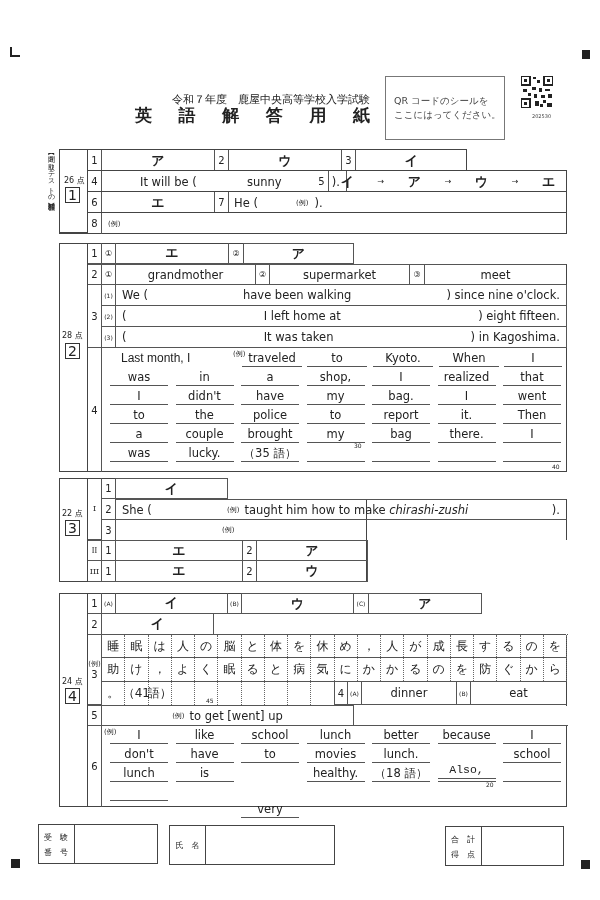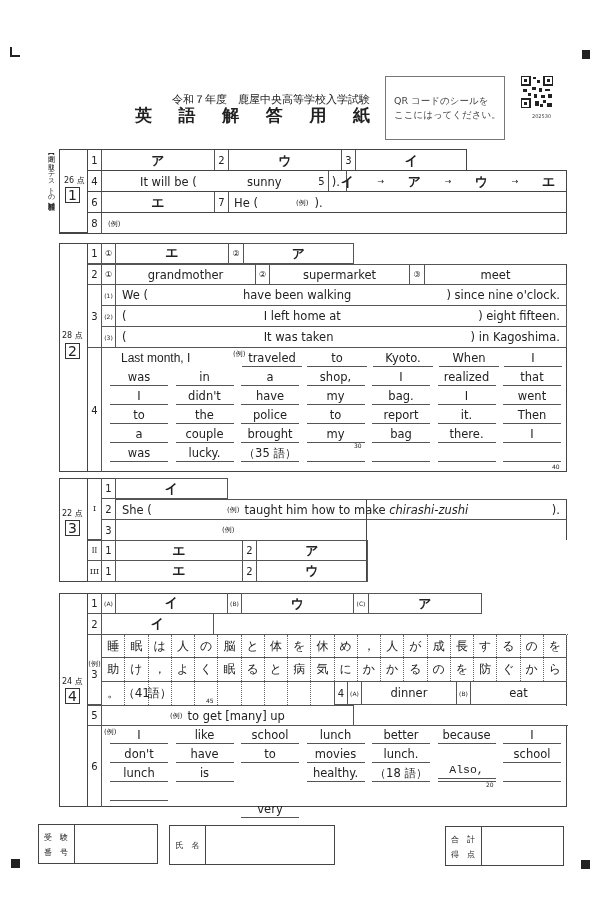--- a/index.html
+++ b/index.html
@@ -330,21 +330,21 @@
 
 <div class="cell num" style="left:334px;top:682px;width:14px;height:23px;border-left:1px solid #555;">4</div>
 <div class="cell tiny" style="left:348px;top:682px;width:14px;height:23px;">(A)</div>
 <div class="cell ans" style="left:362px;top:682px;width:95px;height:23px;">dinner</div>
 <div class="cell tiny" style="left:457px;top:682px;width:14px;height:23px;">(B)</div>
 <div class="cell ans" style="left:471px;top:682px;width:96px;height:23px;border-right:1px solid #444;">eat</div>
 
 <div class="cell num" style="left:88px;top:705px;width:14px;height:21px;border-top:1px solid #555;">5</div>
 <div class="cell" style="left:102px;top:705px;width:252px;height:21px;border-top:1px solid #555;gap:5px;">
   <span class="rei">(例)</span>
-  <span class="ans">to get [many] up</span>
+  <span class="ans">to get [went] up</span>
 </div>
 <div class="abs" style="left:354px;top:706px;width:214px;height:20px;background:#fff;border-bottom:1px solid #555;box-sizing:border-box;"></div>
 
 <div class="cell num" style="left:88px;top:726px;width:14px;height:81px;border-bottom:none;">6</div>
 <div class="abs" style="left:102px;top:726px;width:465px;height:81px;">
   <div class="abs rei" style="left:2px;top:1px;">(例)</div>
   <div id="s4-q6-rows">
       <div class="word" style="left: 8px; top: 1px; width: 58px;">I</div>
       <div class="word" style="left: 73.5px; top: 1px; width: 58px;">like</div>
       <div class="word" style="left: 139px; top: 1px; width: 58px;">school</div>

